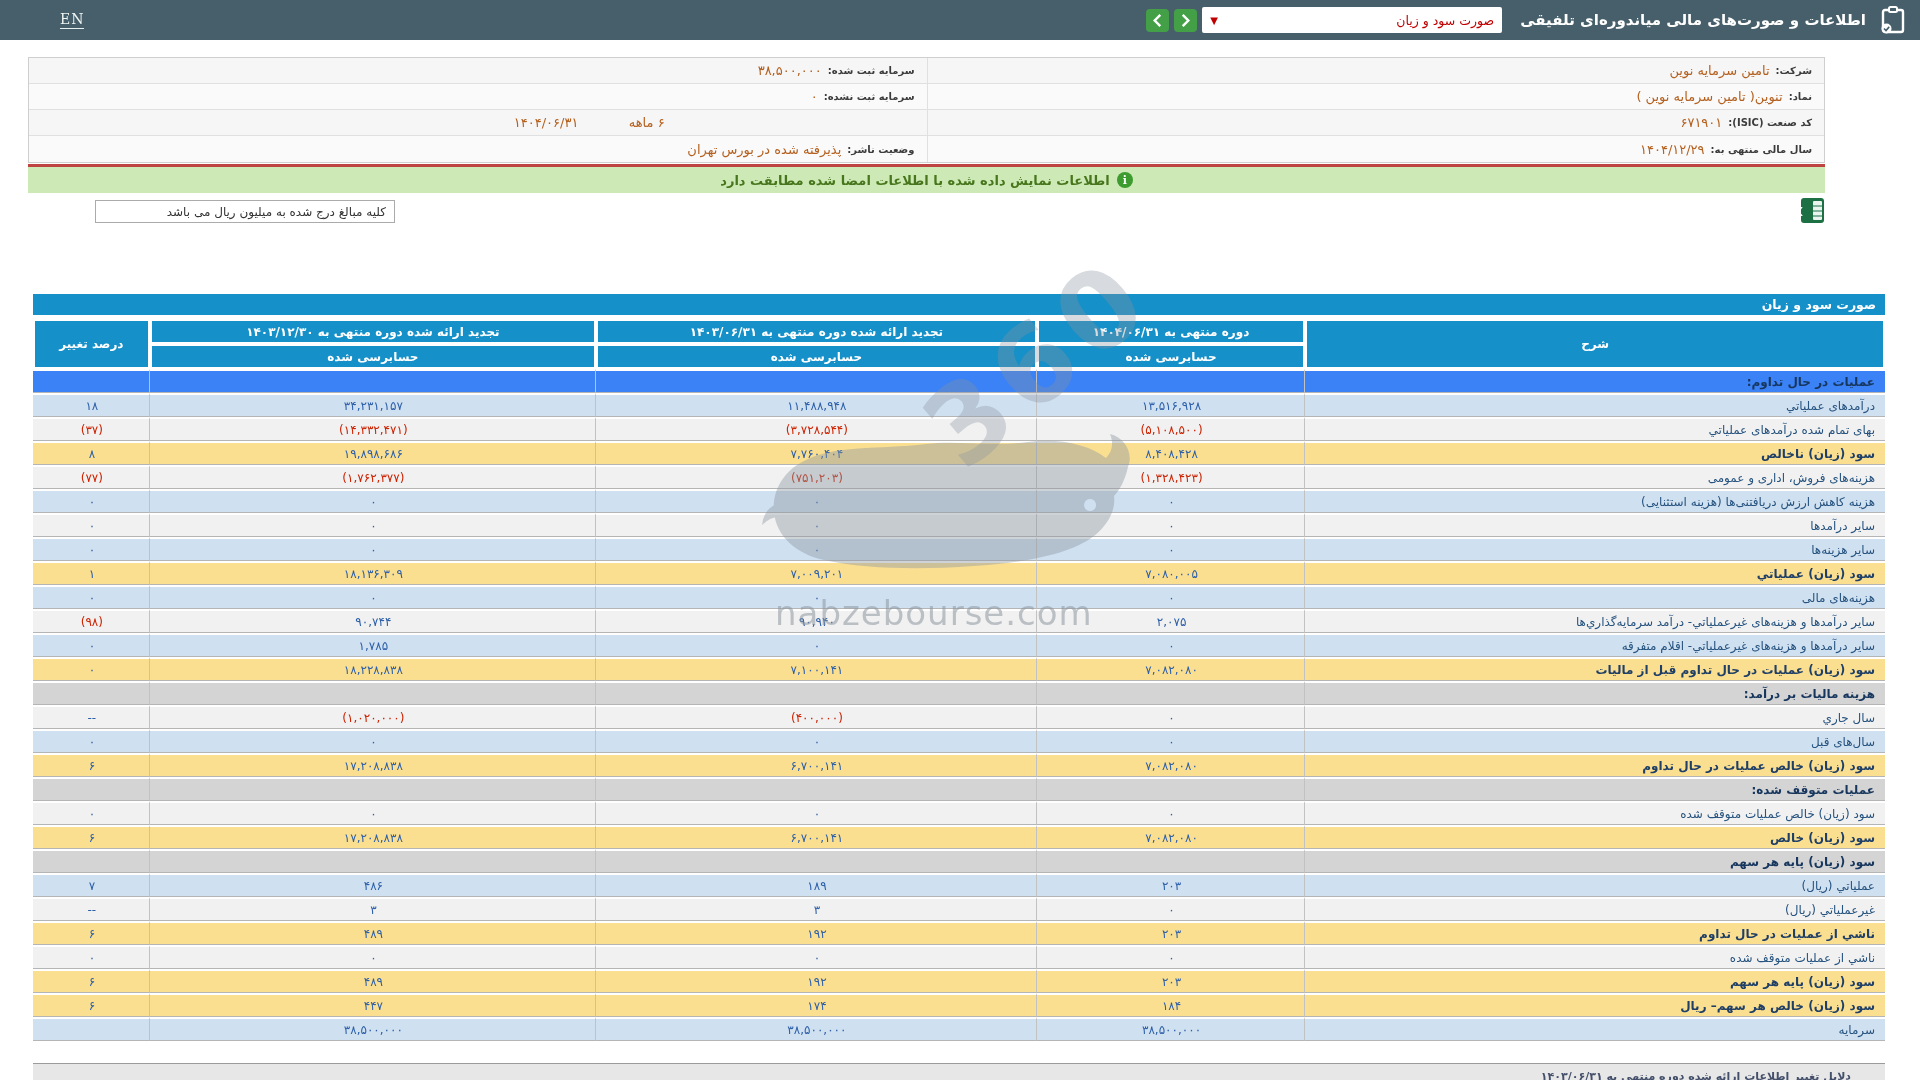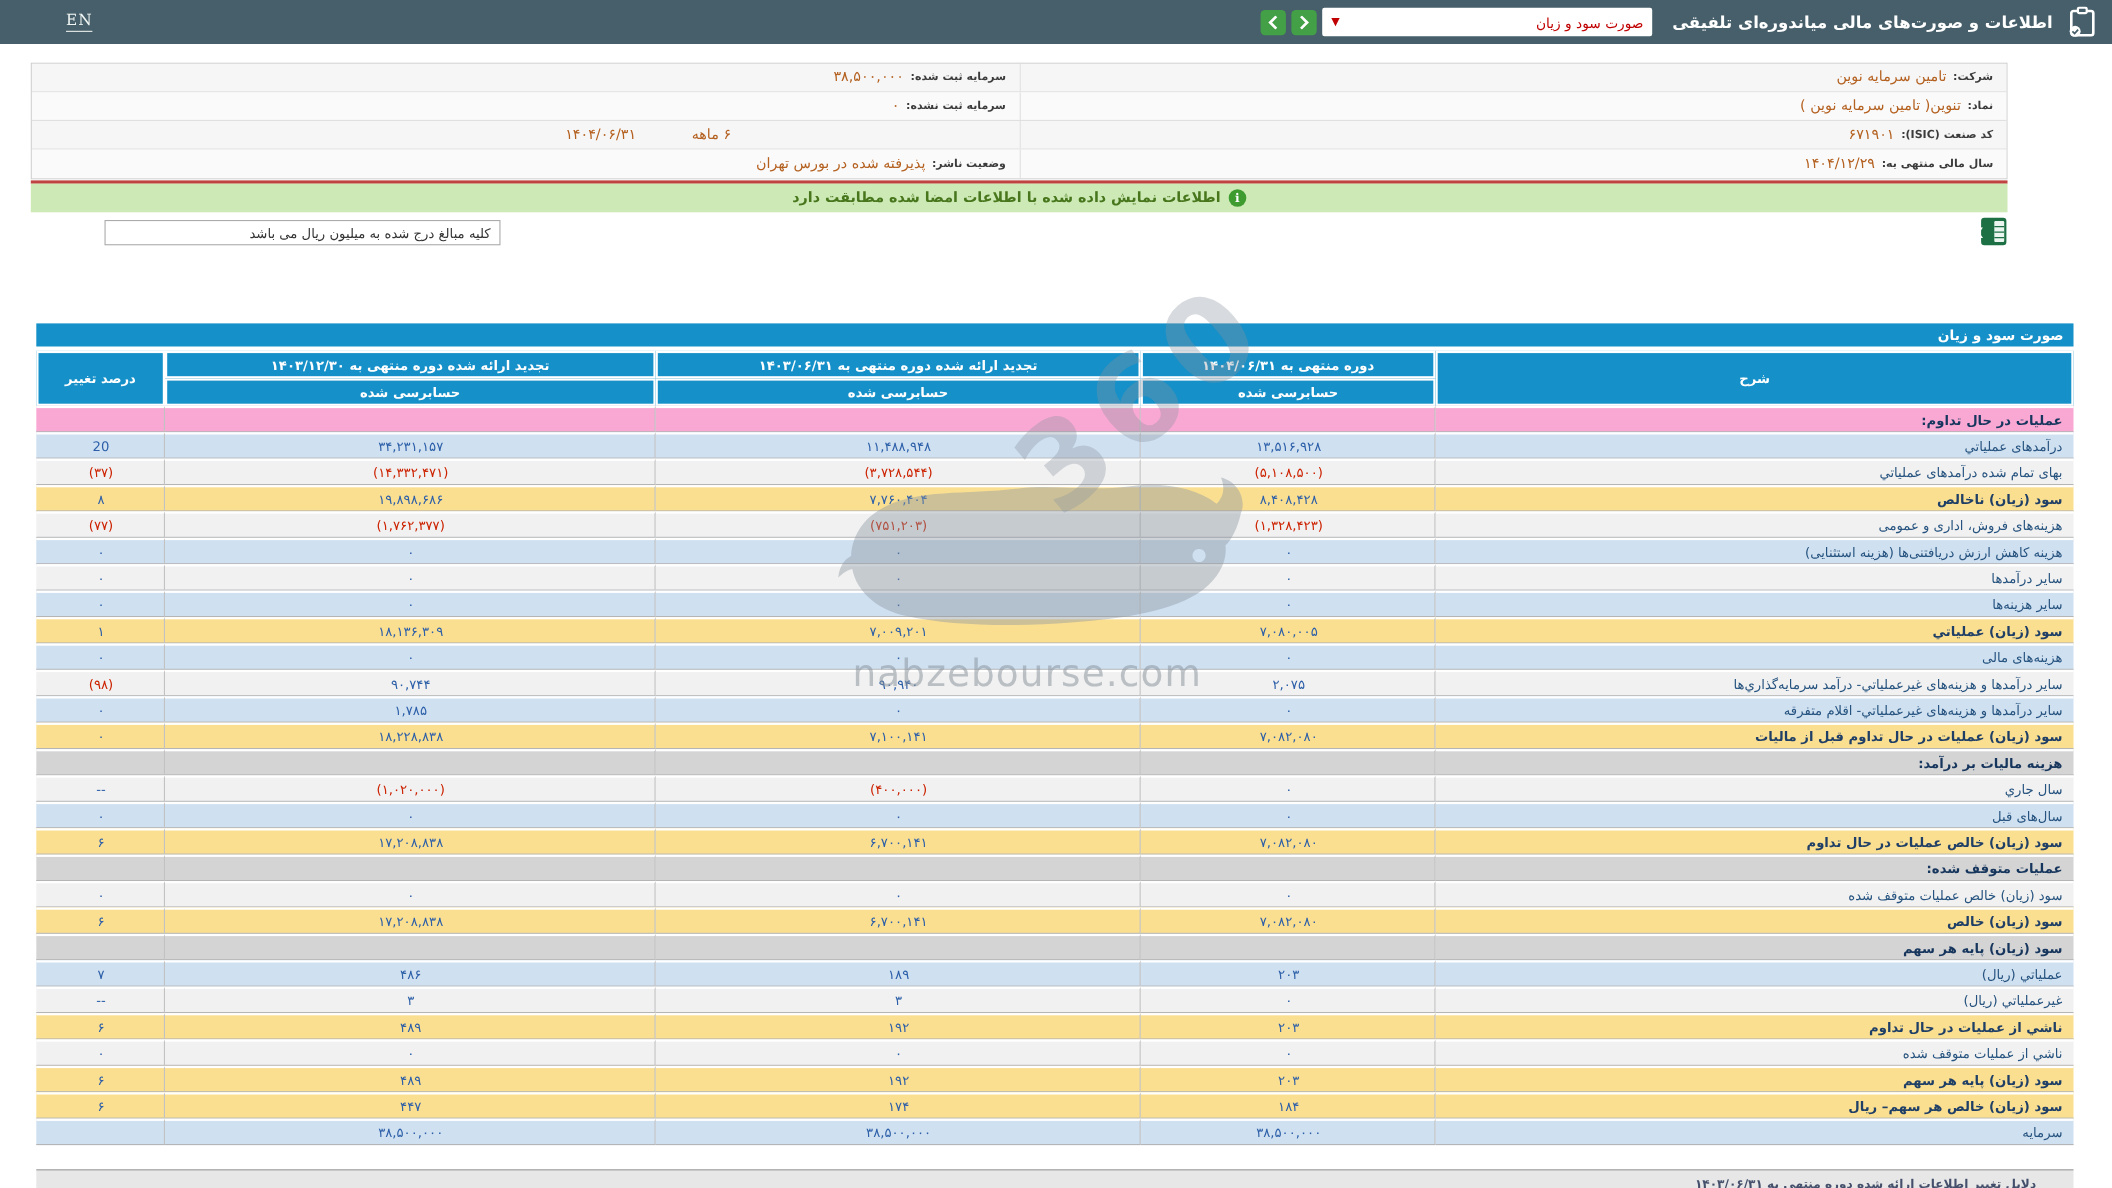--- a/index.html
+++ b/index.html
@@ -34,21 +34,21 @@
   .info-txt { color:#3c3c3c; font-size:13px;margin-top:41px; }
   .info-val { color:#b4601f; font-size:13px; margin-left:4px; }
   .red-line { position:absolute; right:95px; top:164px; width:1797px; height:3px; background:#bf4340; }
 
   
   .green-bar { position:absolute; right:95px; top:167px; width:1797px; height:26px; background:#cdeab6;
                display:flex; align-items:center; justify-content:center; gap:7px; }
   .green-bar .txt { color:#47761c; font-weight:bold; font-size:13px; }
   .info-ic { width:16px; height:16px; border-radius:50%; background:#3d9b2f; color:#fff; font-size:11px;
              font-weight:bold; display:flex; align-items:center; justify-content:center; font-family:"DejaVu Serif",serif; }
-  .units-wrap { position:absolute; left:95px; top:200px; width:360px; height:23px; background:#fff;
+  .units-wrap { position:absolute; left:95px; top:200px; width:300px; height:23px; background:#fff;
                 border:1px solid #ababab; display:flex; align-items:center; padding:0 8px; }
   .units-wrap span { font-size:12px; color:#333; white-space:nowrap; }
   .excel-btn { position:absolute; right:95px; top:197px; width:25px; height:27px; cursor:pointer; }
 
   
   .table-zone { position:absolute; right:35px; top:294px; width:1852px; }
   .tbl-title { height:21px; background:#1590c8; color:#fff; font-weight:bold; font-size:12.5px;
                display:flex; align-items:center; padding:0 9px; margin-bottom:4px; }
   table.pl { width:100%; border-collapse:separate; border-spacing:0; table-layout:fixed; }
   table.pl thead th { background:#1590c8; color:#fff; font-weight:bold; font-size:12px; height:25px;
@@ -57,21 +57,21 @@
                       padding:0 4px; }
   table.pl tbody td:not(:first-child){ border-right:1px solid #c2c2c2; }
   td.desc { text-align:right; padding-right:10px !important; color:#26537f; white-space:nowrap; overflow:hidden; }
   td.num  { text-align:center; color:#2c5fa8; direction:ltr; }
   td.num.neg { color:#cc2200; }
   tr.r-blue td   { background:#cfe0f1; }
   tr.r-white td  { background:#f1f1f1; }
   tr.r-yellow td { background:#fbdf91; }
   tr.r-yellow td.desc { font-weight:bold; color:#1f3f66; }
   tr.r-section td { background:#d4d4d4; }
-  tr.r-section-light td { background:#f9a8d4; }
+  tr.r-section-light td { background:#3b82f6; }
   tr.r-section td.desc, tr.r-section-light td.desc { font-weight:bold; color:#17365d; }
 
   
   .watermark { position:absolute; right:740px; top:310px; width:460px; height:340px; pointer-events:none; z-index:6; }
   .wm-360 { position:absolute; left:190px; top:-10px; font-size:108px; font-weight:bold;
             color:rgba(138,148,158,0.34); transform:rotate(-40deg); letter-spacing:10px; direction:ltr; }
   .wm-bull { position:absolute; left:40px; top:105px; width:380px; height:165px; opacity:0.42; }
   .wm-fa { position:absolute; left:55px; top:120px; font-size:66px; font-weight:bold;
            color:rgba(142,150,160,0.45); white-space:nowrap; }
   .wm-domain { position:absolute; left:55px; top:283px; font-size:34px; font-weight:normal;
@@ -208,21 +208,21 @@
             <td class="num"></td>
             <td class="num"></td>
             <td class="num"></td>
             <td class="num"></td>
           </tr>
           <tr class="r-blue">
             <td class="desc">درآمدهای عملیاتي</td>
             <td class="num">۱۳,۵۱۶,۹۲۸</td>
             <td class="num">۱۱,۴۸۸,۹۴۸</td>
             <td class="num">۳۴,۲۳۱,۱۵۷</td>
-            <td class="num">20</td>
+            <td class="num">۱۸</td>
           </tr>
           <tr class="r-white">
             <td class="desc">بهای تمام شده درآمدهای عملیاتي</td>
             <td class="num neg">(۵,۱۰۸,۵۰۰)</td>
             <td class="num neg">(۳,۷۲۸,۵۴۴)</td>
             <td class="num neg">(۱۴,۳۳۲,۴۷۱)</td>
             <td class="num neg">(۳۷)</td>
           </tr>
           <tr class="r-yellow">
             <td class="desc">سود (زیان) ناخالص</td>

